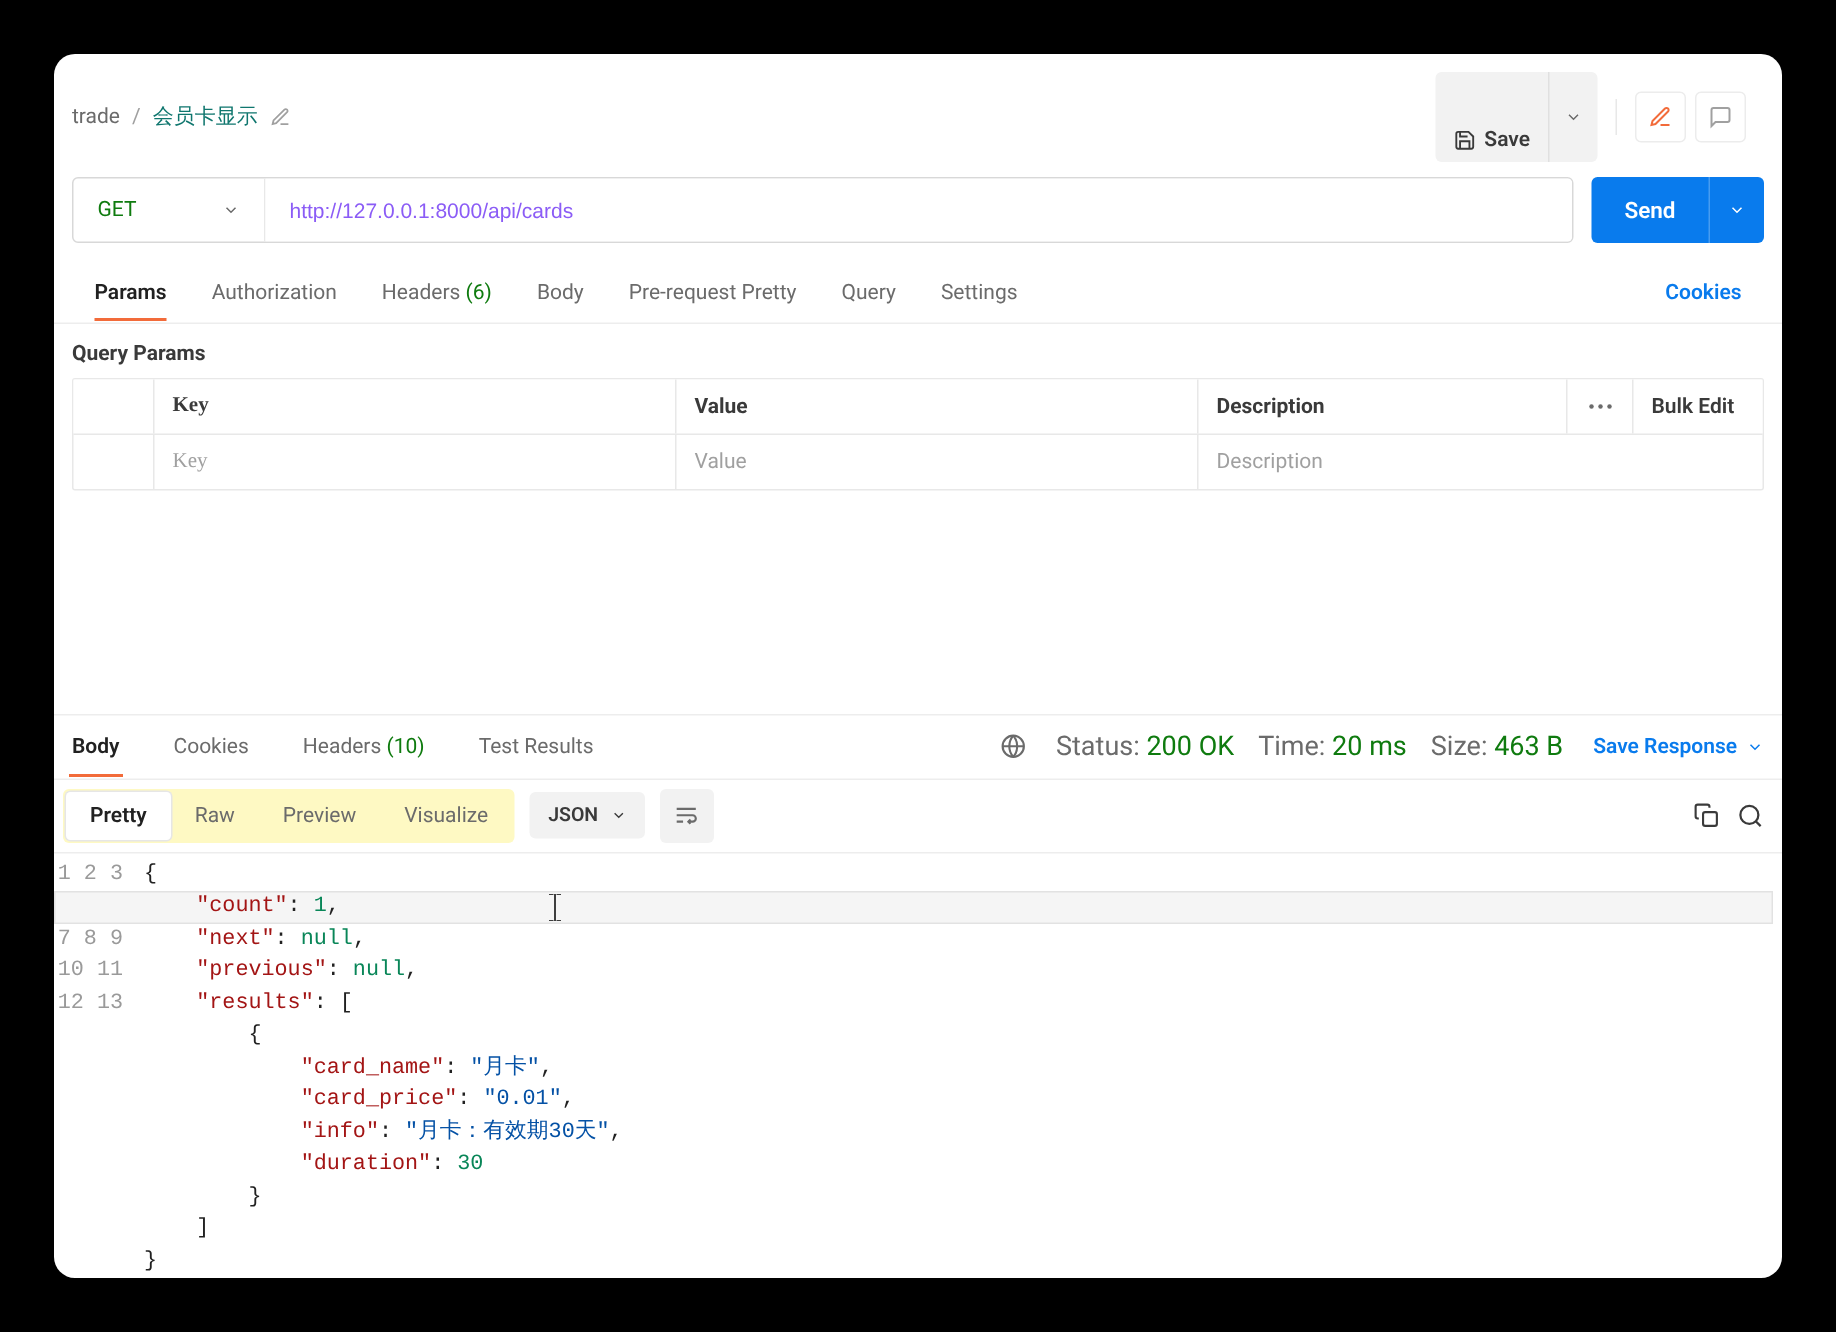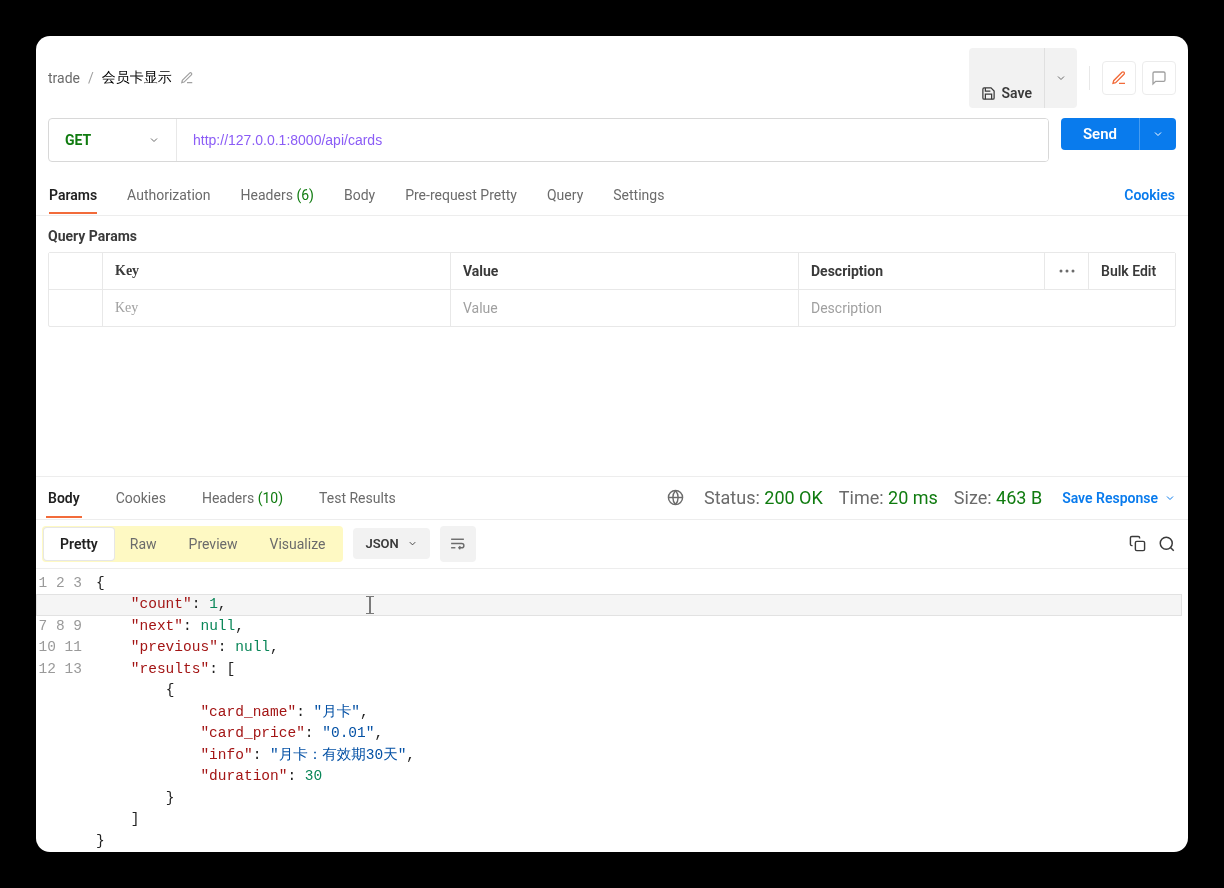--- a/index.html
+++ b/index.html
@@ -21,31 +21,31 @@
     background: #fff;
     border-radius: 14px;
     overflow: hidden;
     display: flex;
     flex-direction: column;
   }
   .top-bar {
     display: flex;
     align-items: center;
     justify-content: space-between;
-    padding: 12px 12px 10px 12px;
+    padding: 12px 24px 10px 12px;
   }
   .breadcrumb {
     display: flex;
     align-items: center;
     gap: 8px;
     color: #6b6b6b;
     font-size: 14px;
   }
   .breadcrumb .slash { color: #a0a0a0; }
-  .breadcrumb .current { color: #000000; }
+  .breadcrumb .current { color: #0f766e; }
   .pencil-icon { color: #a0a0a0; }
   .top-actions { display: flex; align-items: center; gap: 6px; }
   .save-group {
     display: flex;
     align-items: stretch;
     background: #f2f2f2;
     border-radius: 4px;
     overflow: hidden;
   }
   .save-btn {
@@ -91,58 +91,58 @@
     height: 44px;
   }
   .method {
     display: flex;
     align-items: center;
     gap: 10px;
     padding: 0 16px 0 16px;
     width: 128px;
     border-right: 1px solid #e8e8e8;
     color: #0f7b0f;
-    font-weight: 700;
+    font-weight: 400;
     font-size: 14px;
     cursor: pointer;
     justify-content: space-between;
   }
   .method .caret { color: #6b6b6b; }
   .url-input {
     flex: 1;
     border: none;
     padding: 0 16px;
     font-size: 14px;
     color: #8b5cf6;
     outline: none;
   }
   .send-group {
     display: flex;
     background: #097bed;
     border-radius: 4px;
     overflow: hidden;
     color: #fff;
-    height: 32px;
+    height: 44px;
   }
   .send-btn {
     padding: 0 22px;
     display: flex; align-items: center;
     font-weight: 600; font-size: 15px;
     cursor: pointer;
   }
   .send-caret {
     display: flex; align-items: center;
     padding: 0 12px;
     border-left: 1px solid rgba(255,255,255,.25);
     cursor: pointer;
   }
   .req-tabs {
     display: flex;
     align-items: center;
-    padding: 0 13px;
+    padding: 0 27px;
     border-bottom: 1px solid #ededed;
     gap: 30px;
     height: 42px;
   }
   .req-tabs .spacer { flex: 1; }
   .req-tab {
     color: #6b6b6b;
     font-size: 14px;
     cursor: pointer;
     padding: 10px 0;

